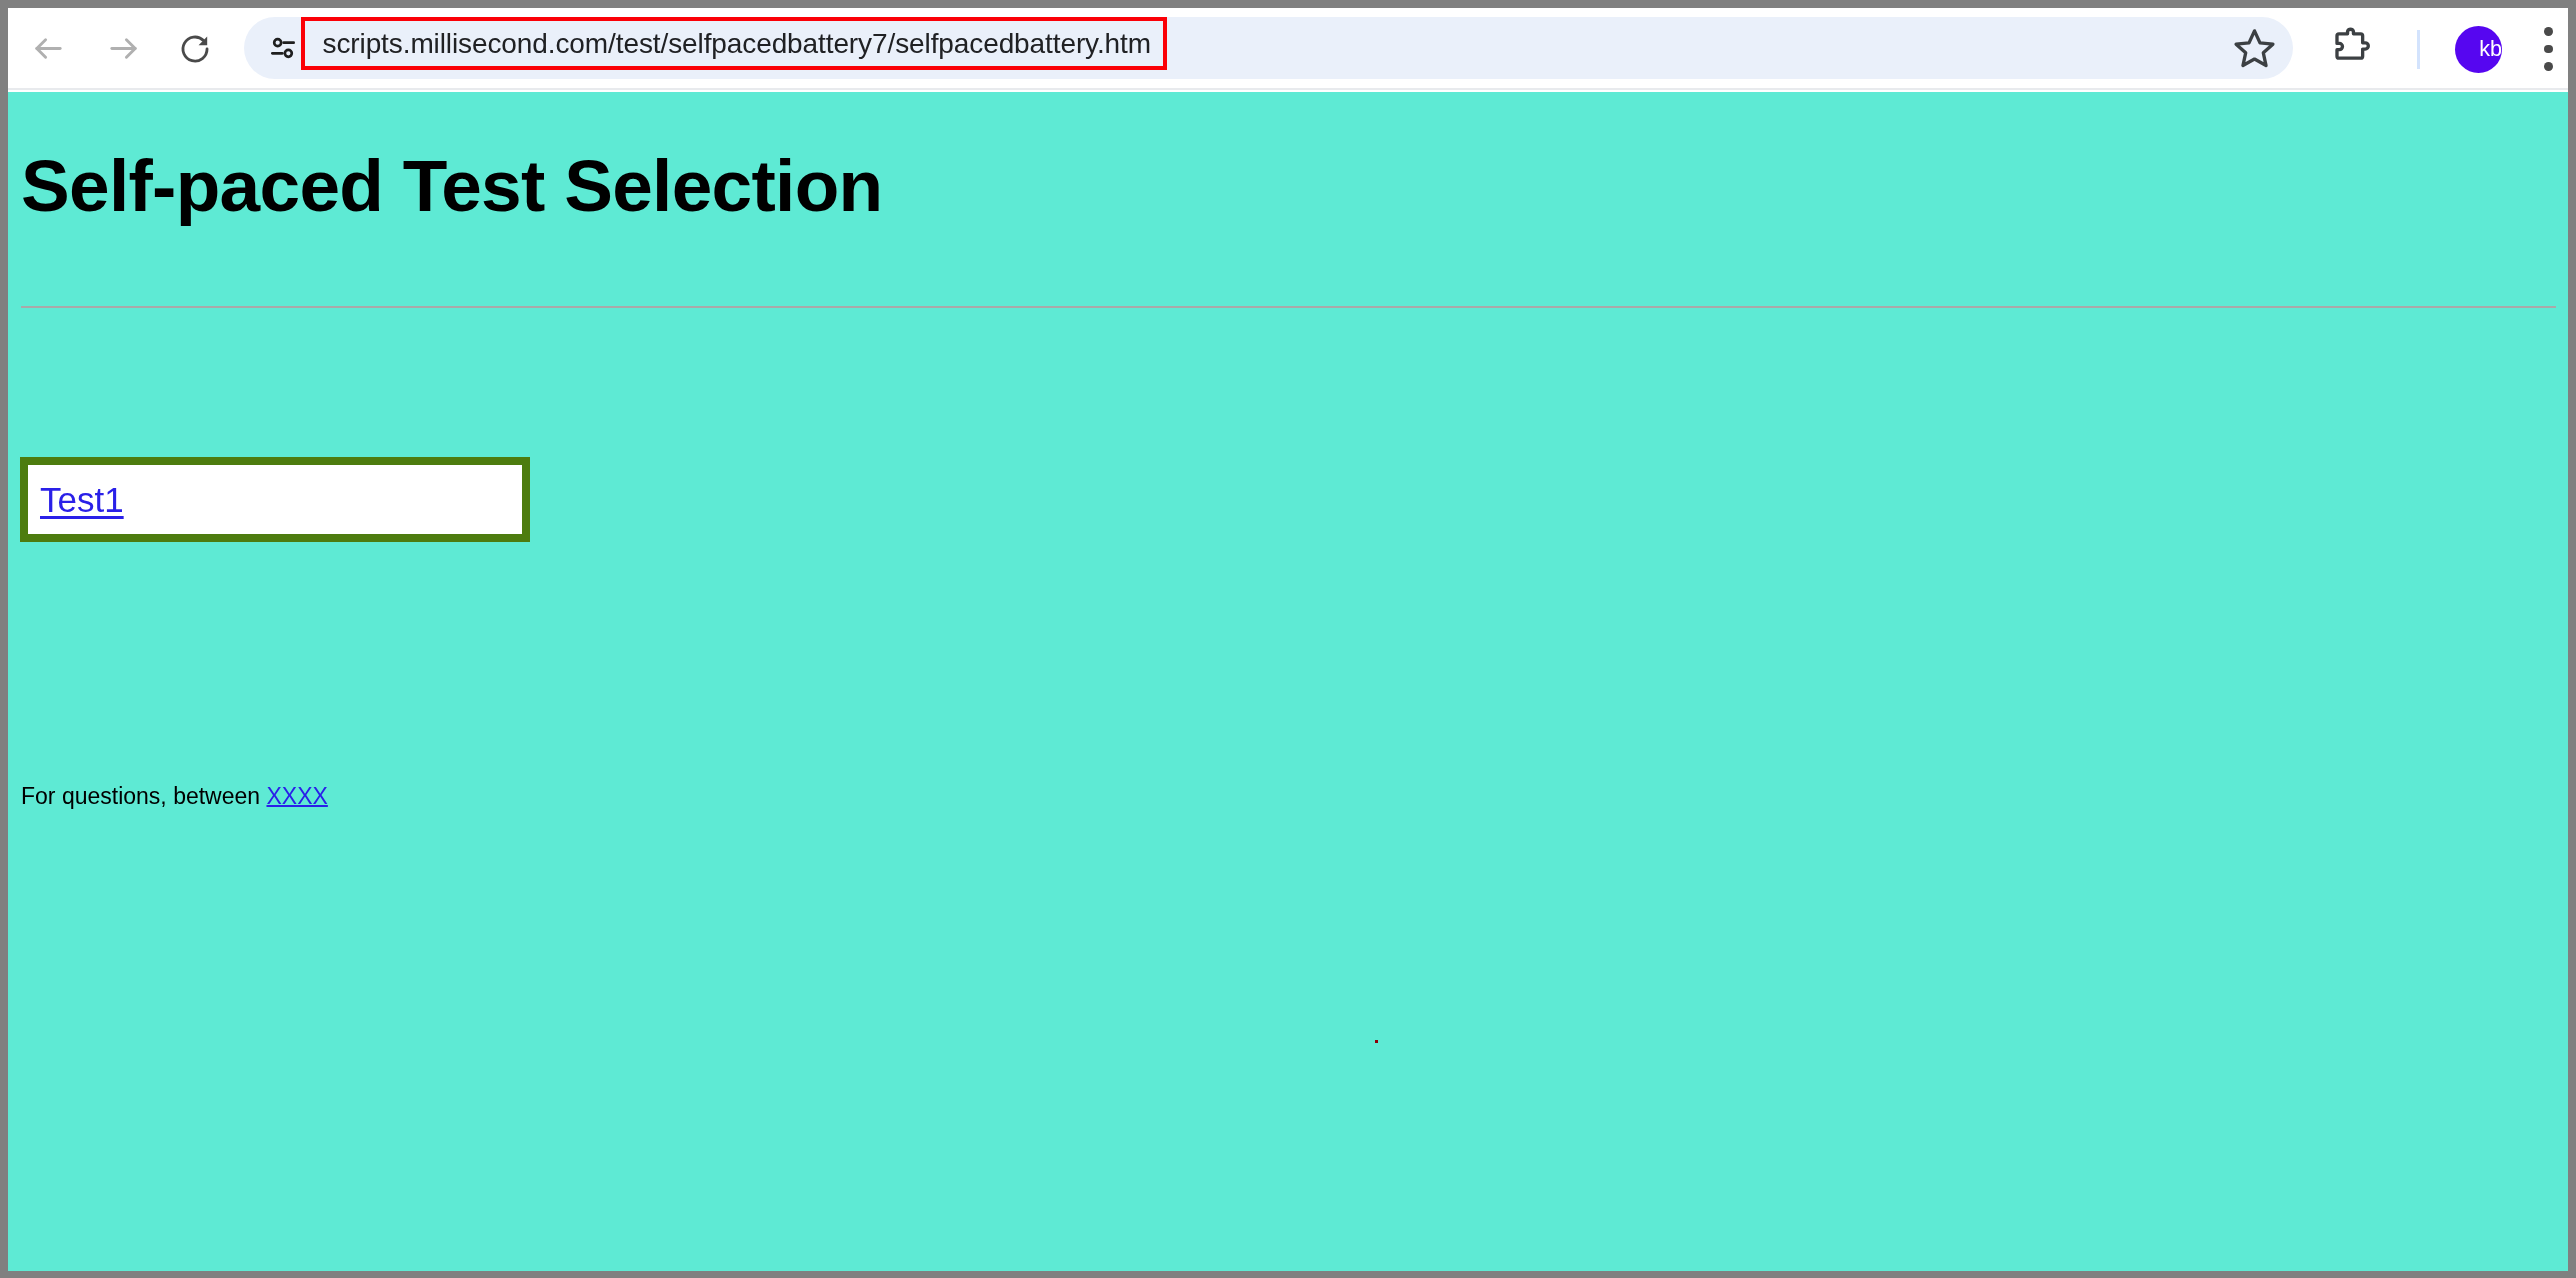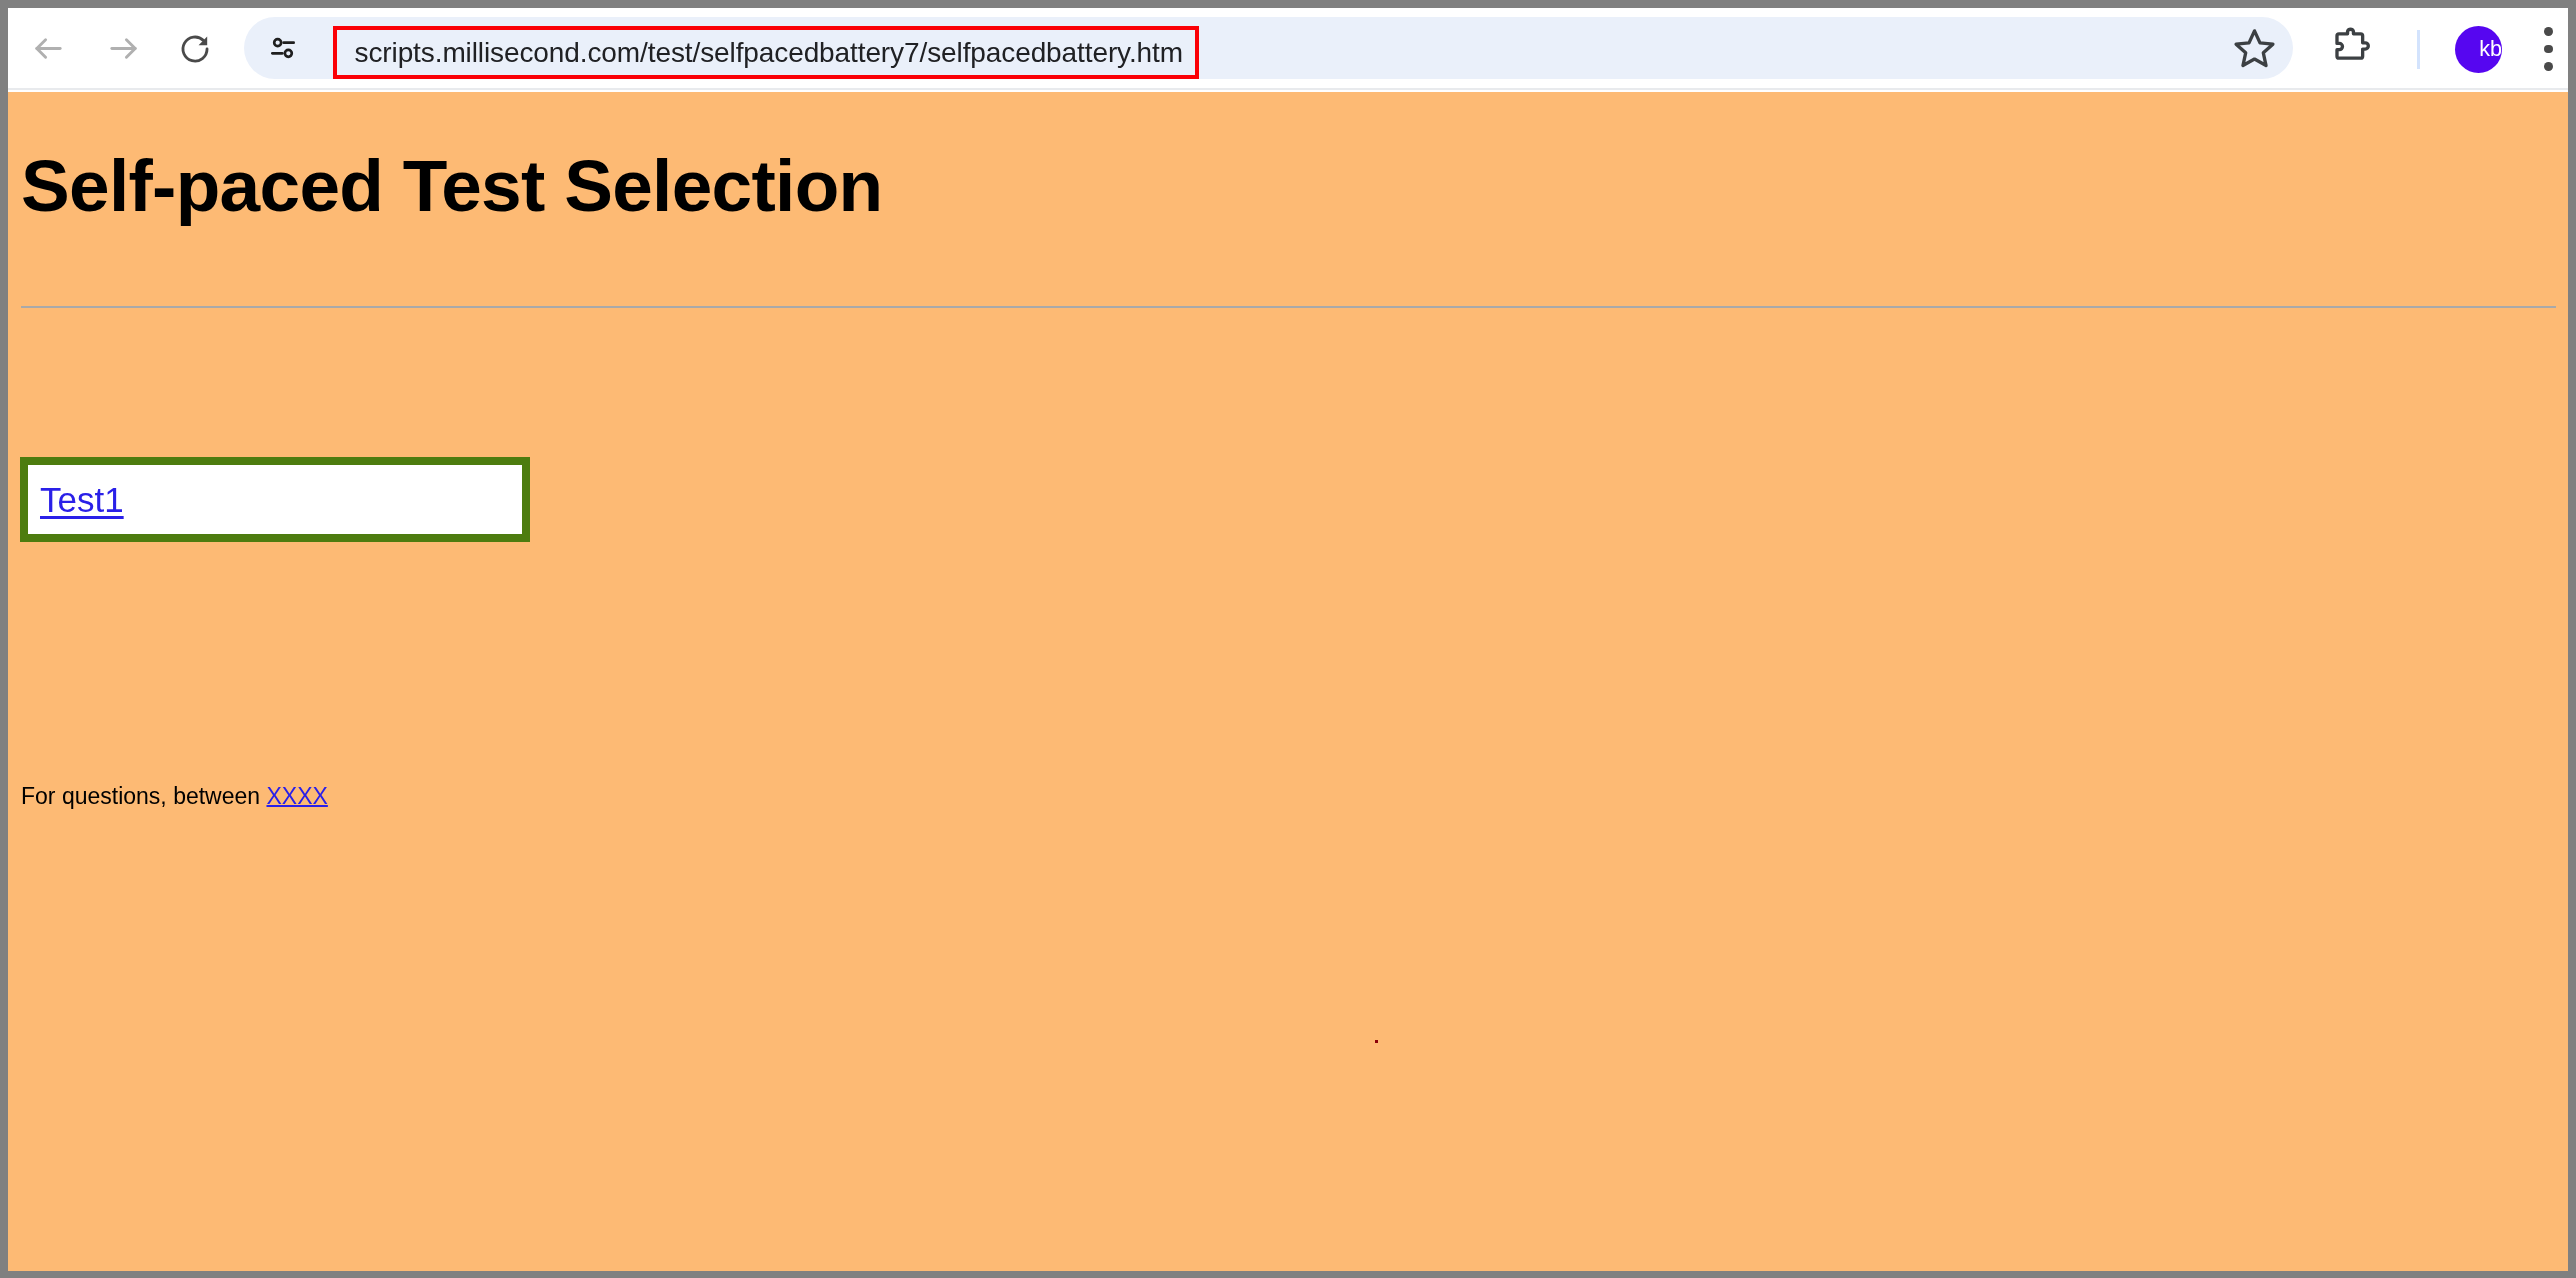--- a/index.html
+++ b/index.html
@@ -69,22 +69,21 @@
     top: 15px;
     width: 34px;
     height: 32px;
   }
   .url-wrap {
     position: absolute;
     left: 57px;
     top: 0;
     height: 62px;
     display: flex;
-    align-items: flex-end;
-    margin-left: 32px;
+    align-items: flex-start;
   }
   .url-redbox {
     border: 4.7px solid #fb0007;
     box-sizing: border-box;
     height: 53px;
     display: flex;
     align-items: center;
     padding: 0 12px 0 17.5px;
     background: transparent;
   }
@@ -153,21 +152,21 @@
     background: #4a4a4a;
   }
 
   
   .page {
     position: absolute;
     left: 0;
     top: 84px;
     width: 2560px;
     height: 1179px;
-    background: #fdba74;
+    background: #5eead4;
     overflow: hidden;
   }
 
   h1.page-title {
     margin: 0;
     position: absolute;
     left: 13px;
     top: 57px;
     font-family: "Liberation Sans", sans-serif;
     font-size: 73px;

